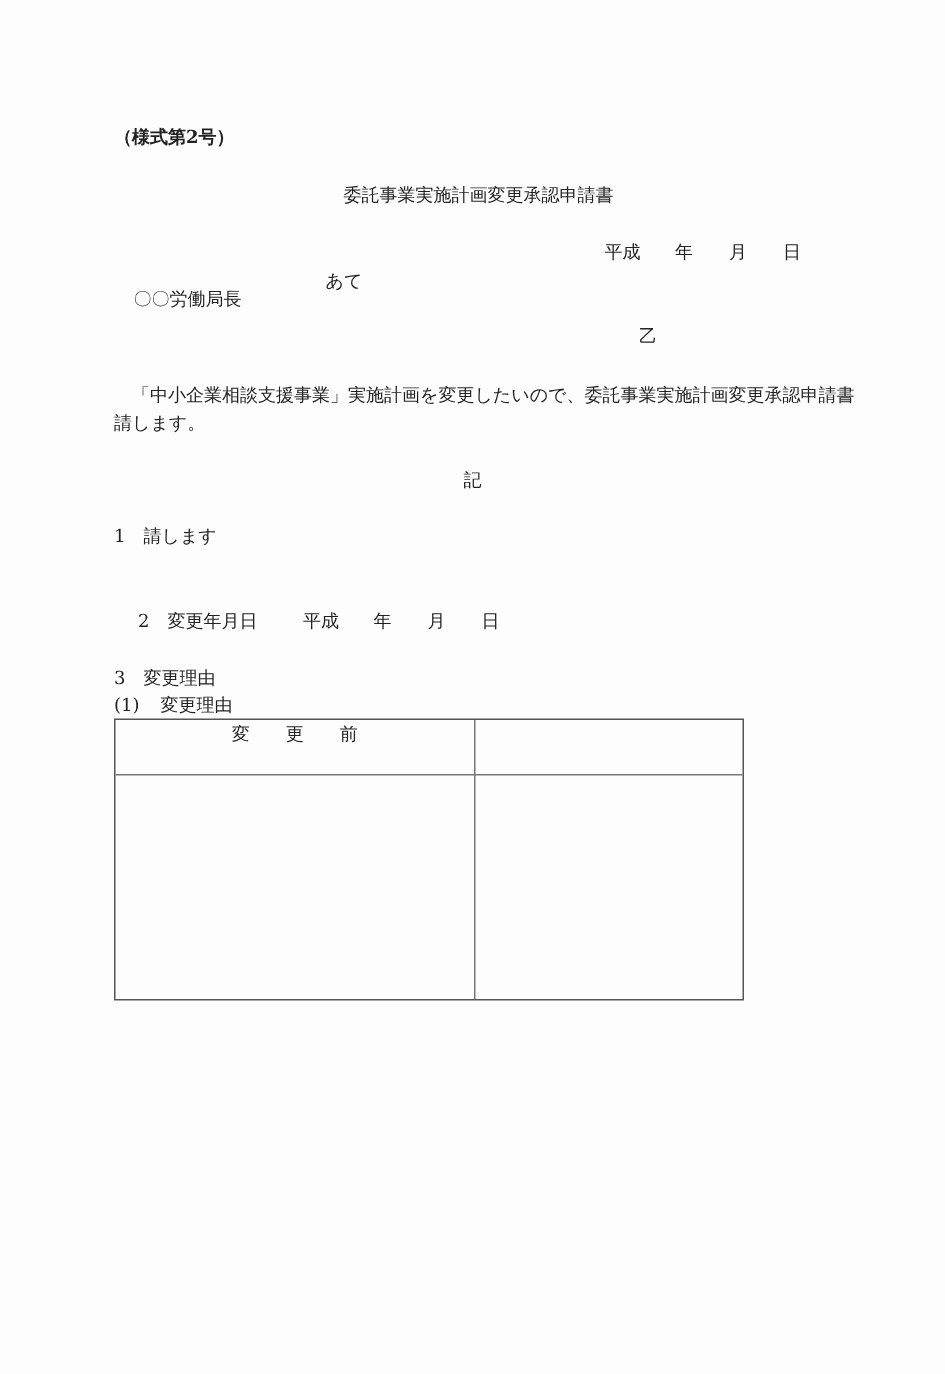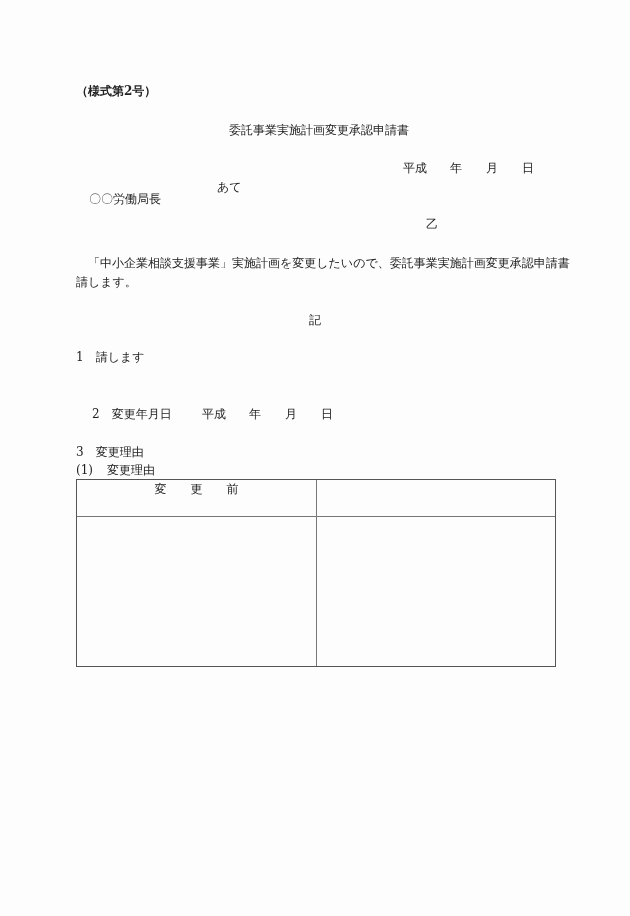--- a/index.html
+++ b/index.html
@@ -31,21 +31,21 @@
     .sec2 { left: 92px; top: 407px; }
     .sec2-date { left: 202px; top: 407px; }
     .sec2-date span { position: absolute; top: 0; }
     .sec3 { left: 76px; top: 445px; }
     .sub1 { left: 76px; top: 463px; }
 
     .plan-table {
       position: absolute;
       left: 76px;
       top: 479px;
-      width: 480px;
+      width: 420px;
       height: 188px;
       border: 1px solid #555;
       box-sizing: border-box;
       text-decoration: underline;
     }
     .plan-table .col-divider {
       position: absolute;
       left: 239px;
       top: 0;
       bottom: 0;

